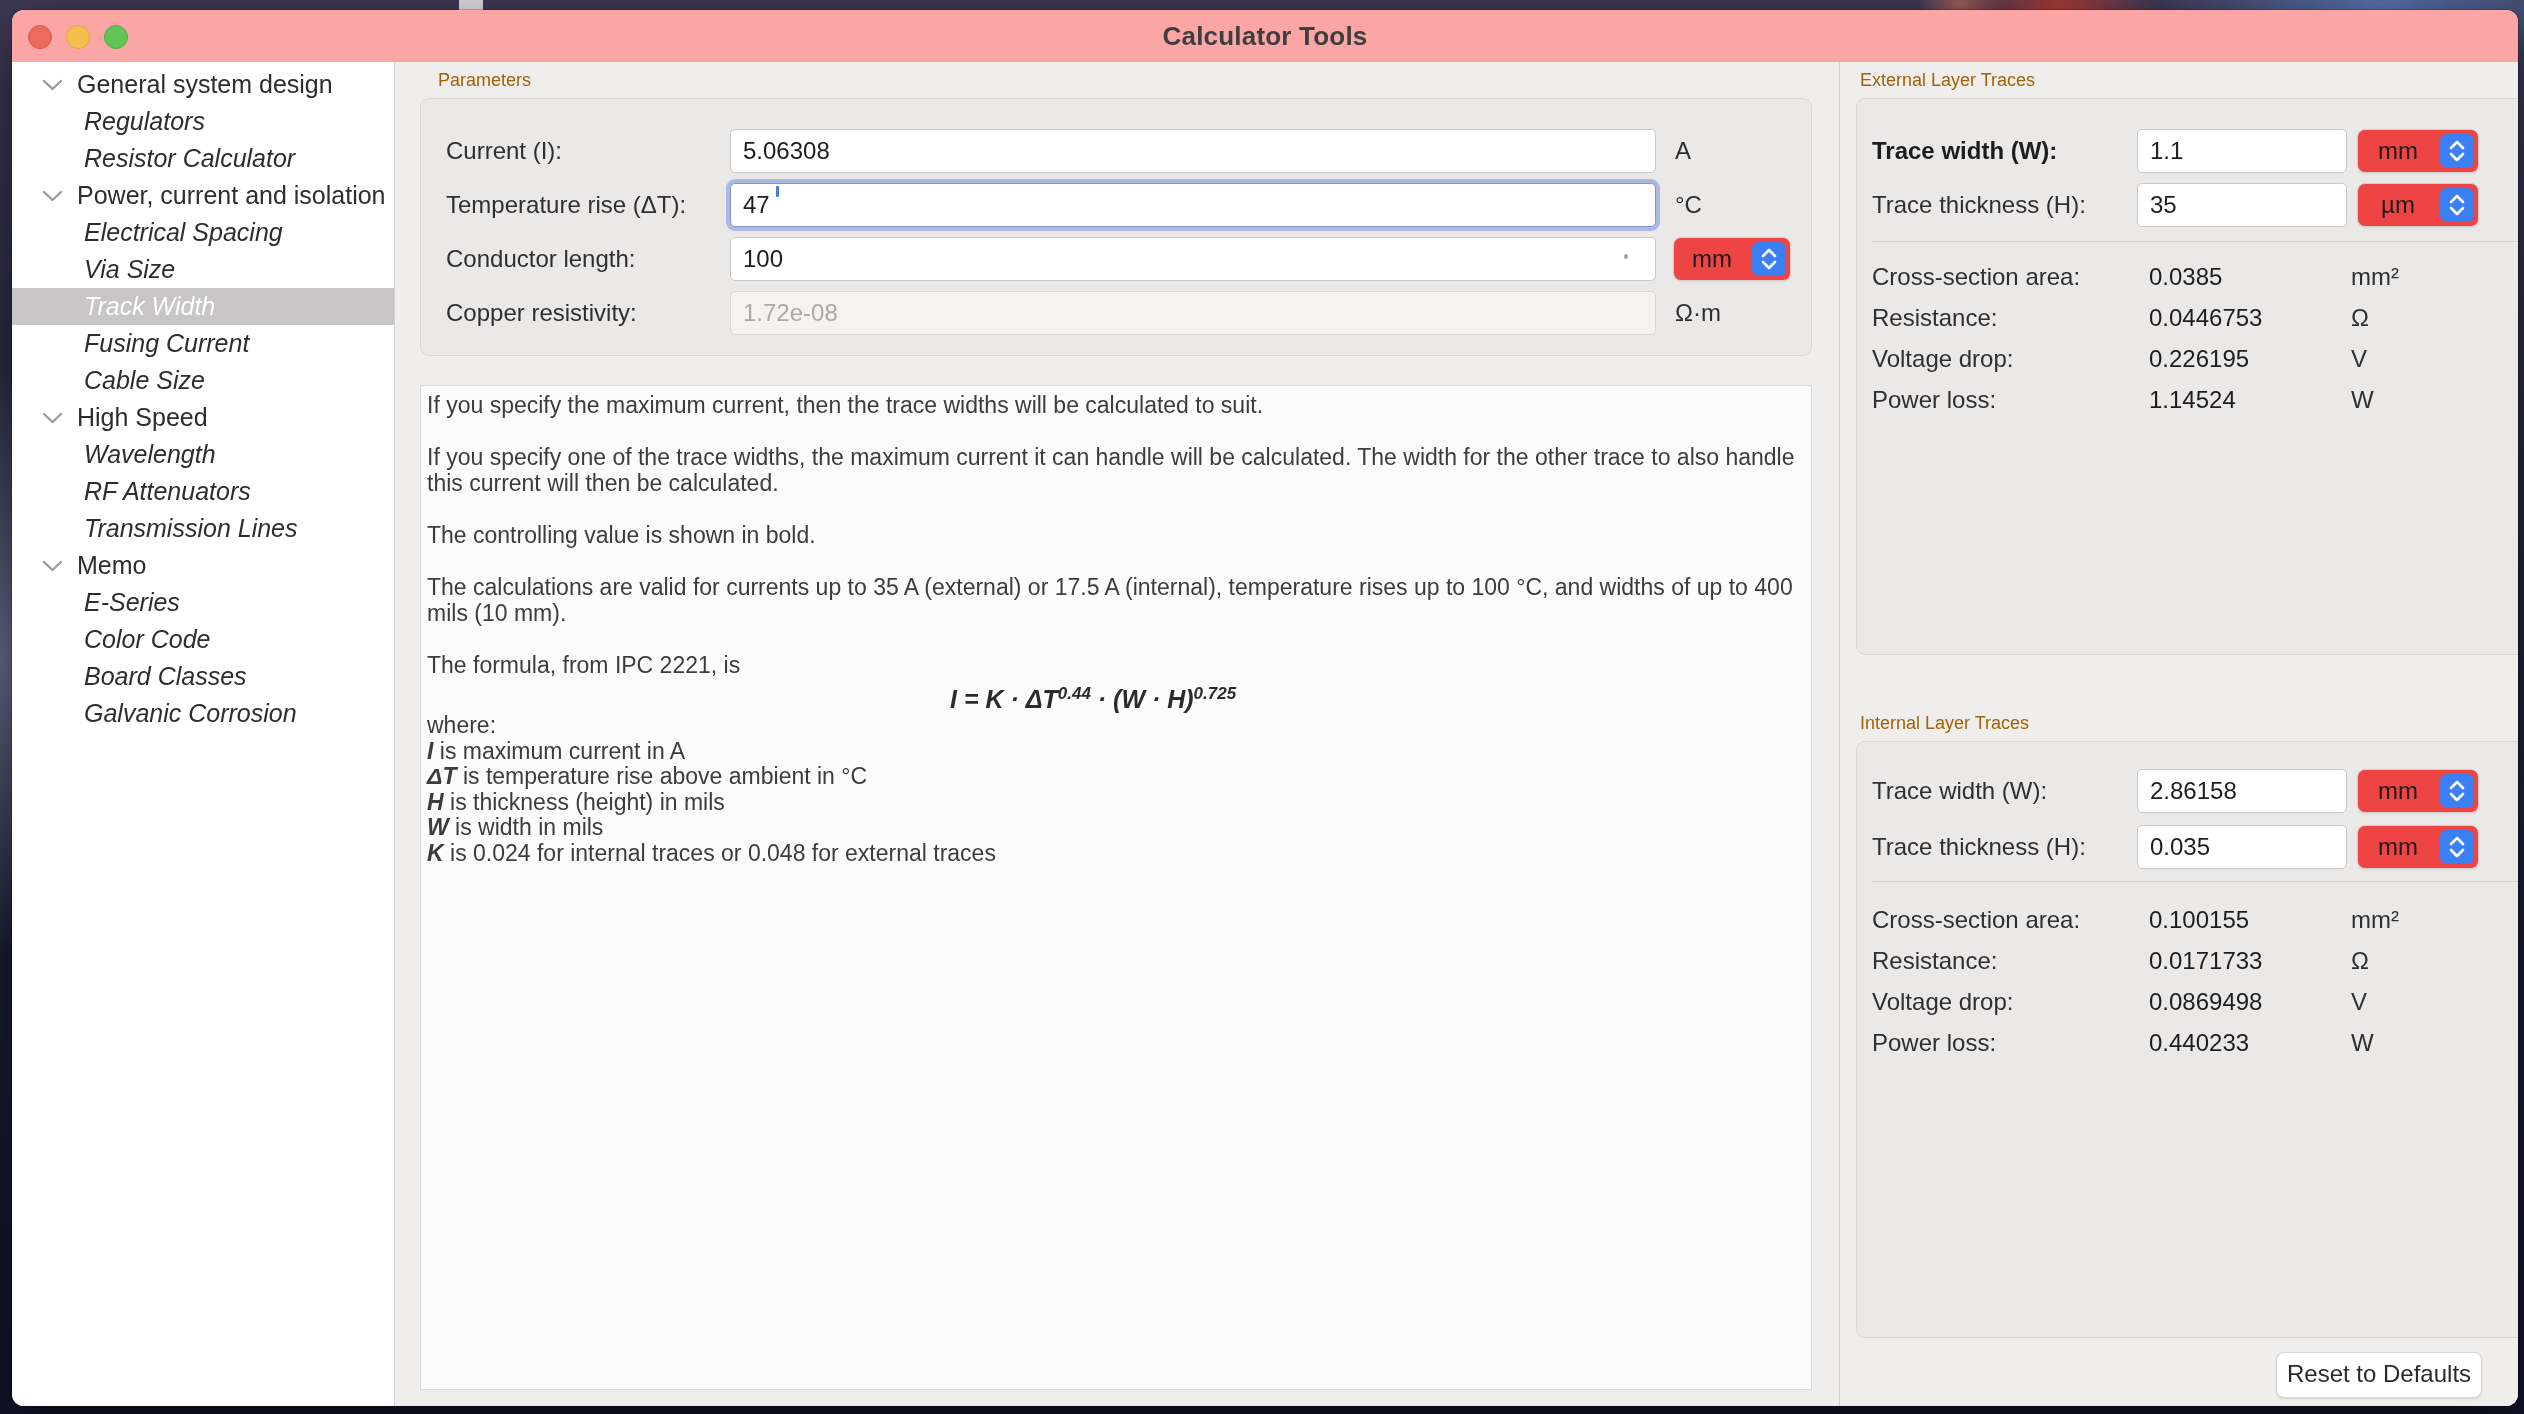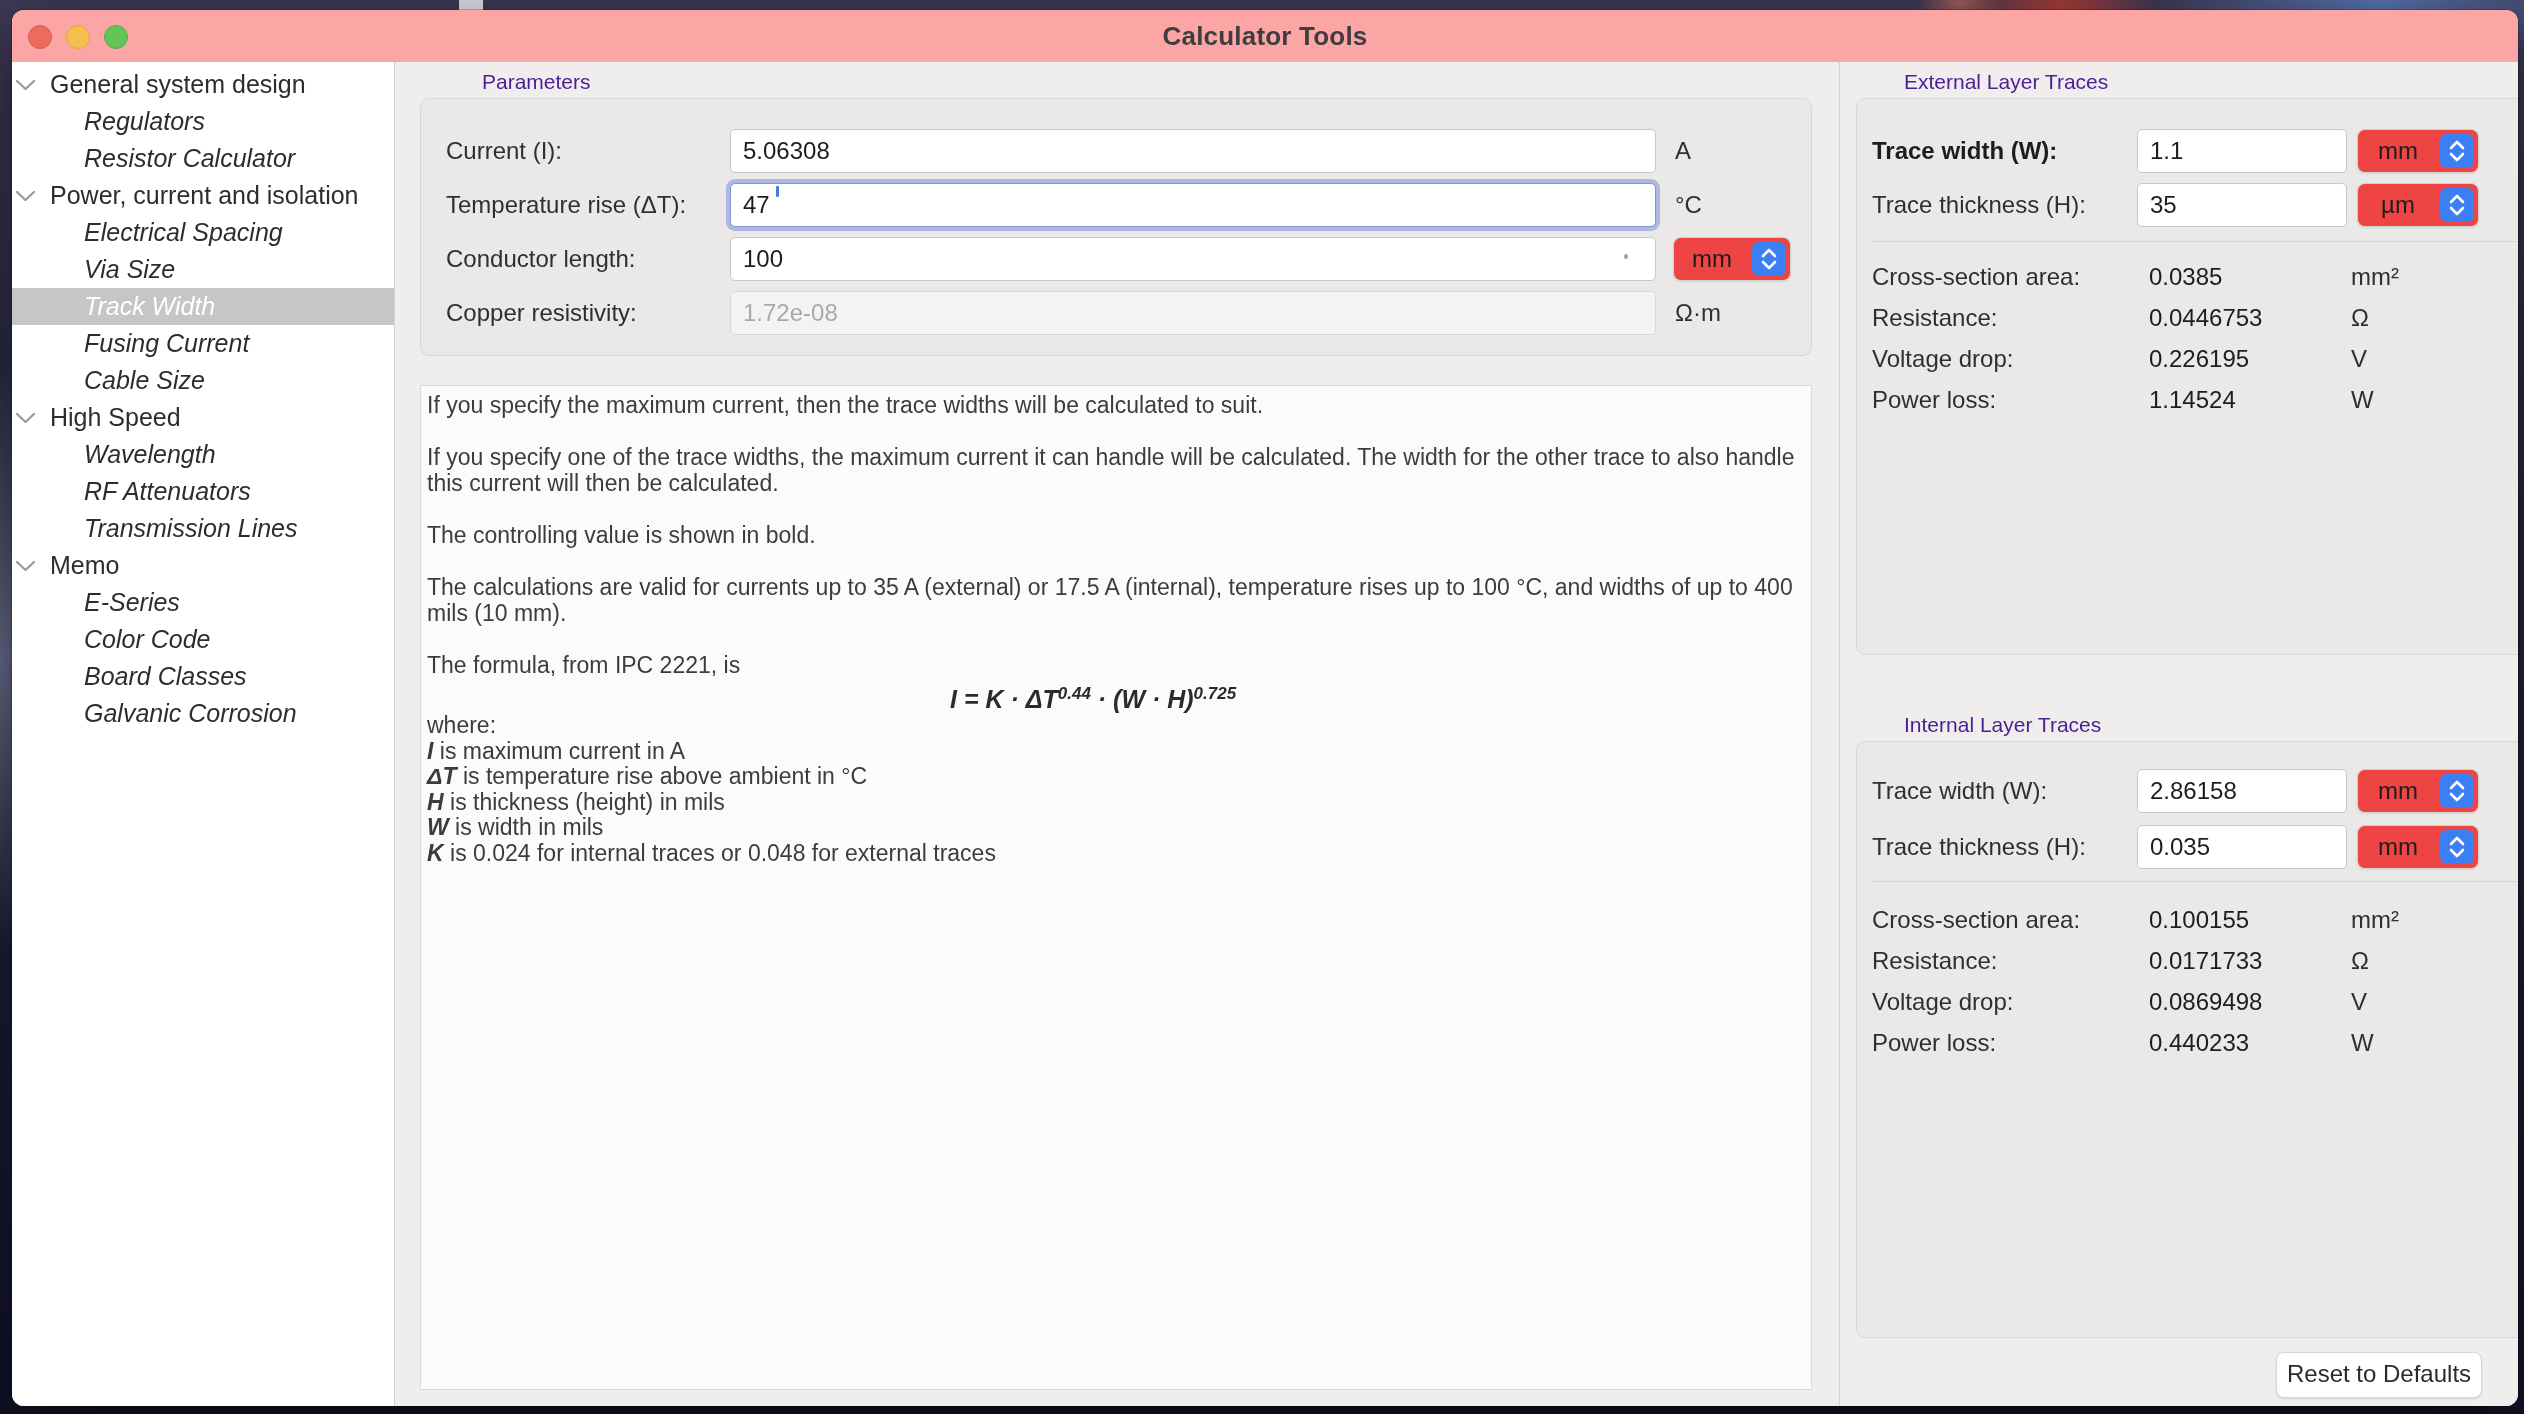--- a/index.html
+++ b/index.html
@@ -33,28 +33,28 @@
   .light.red{left:16px;background:#ec6a5e;border:1px solid #d65a50;}
   .light.yellow{left:54px;background:#f5bf4f;border:1px solid #dfa940;}
   .light.green{left:92px;background:#61c454;border:1px solid #51b046;}
 
   
   .sidebar{
     position:absolute;left:0;top:52px;width:383px;height:1344px;
     background:#ffffff;border-right:1px solid #d4d2d1;box-sizing:border-box;padding-top:4px;
   }
   .srow{height:37px;display:flex;align-items:center;font-size:25px;color:#2d2d2f;white-space:nowrap;}
-  .srow.group{padding-left:3px;}
+  .srow.group{padding-left:30px;}
   .srow.group .chev{width:21px;height:12px;margin-right:14px;flex:0 0 auto;}
   .srow.child{padding-left:72px;font-style:italic;}
   .srow.selected{background:#c7c5c5;color:#ffffff;}
 
   
   .main{position:absolute;left:384px;top:52px;width:1442px;height:1344px;background:#efeeed;}
-  .section-label{position:absolute;font-size:21px;color:#4c1d95;margin-left:44px;}
+  .section-label{position:absolute;font-size:18px;color:#a16207;}
   .groupbox{position:absolute;background:#eae9e8;border:1px solid #d9d7d6;border-radius:9px;box-sizing:border-box;}
 
   .prow{position:absolute;height:44px;}
   .prow .plabel{position:absolute;left:25px;top:0;height:44px;line-height:44px;font-size:24px;color:#2f2f31;}
   .field{
     position:absolute;top:0;height:44px;background:#ffffff;border:1px solid #c9c7c6;border-radius:5px;
     box-sizing:border-box;font-size:24px;color:#1d1d1f;padding:0 12px;outline:none;
     font-family:"Liberation Sans","DejaVu Sans",sans-serif;
   }
   .prow .field{left:309px;width:926px;}

